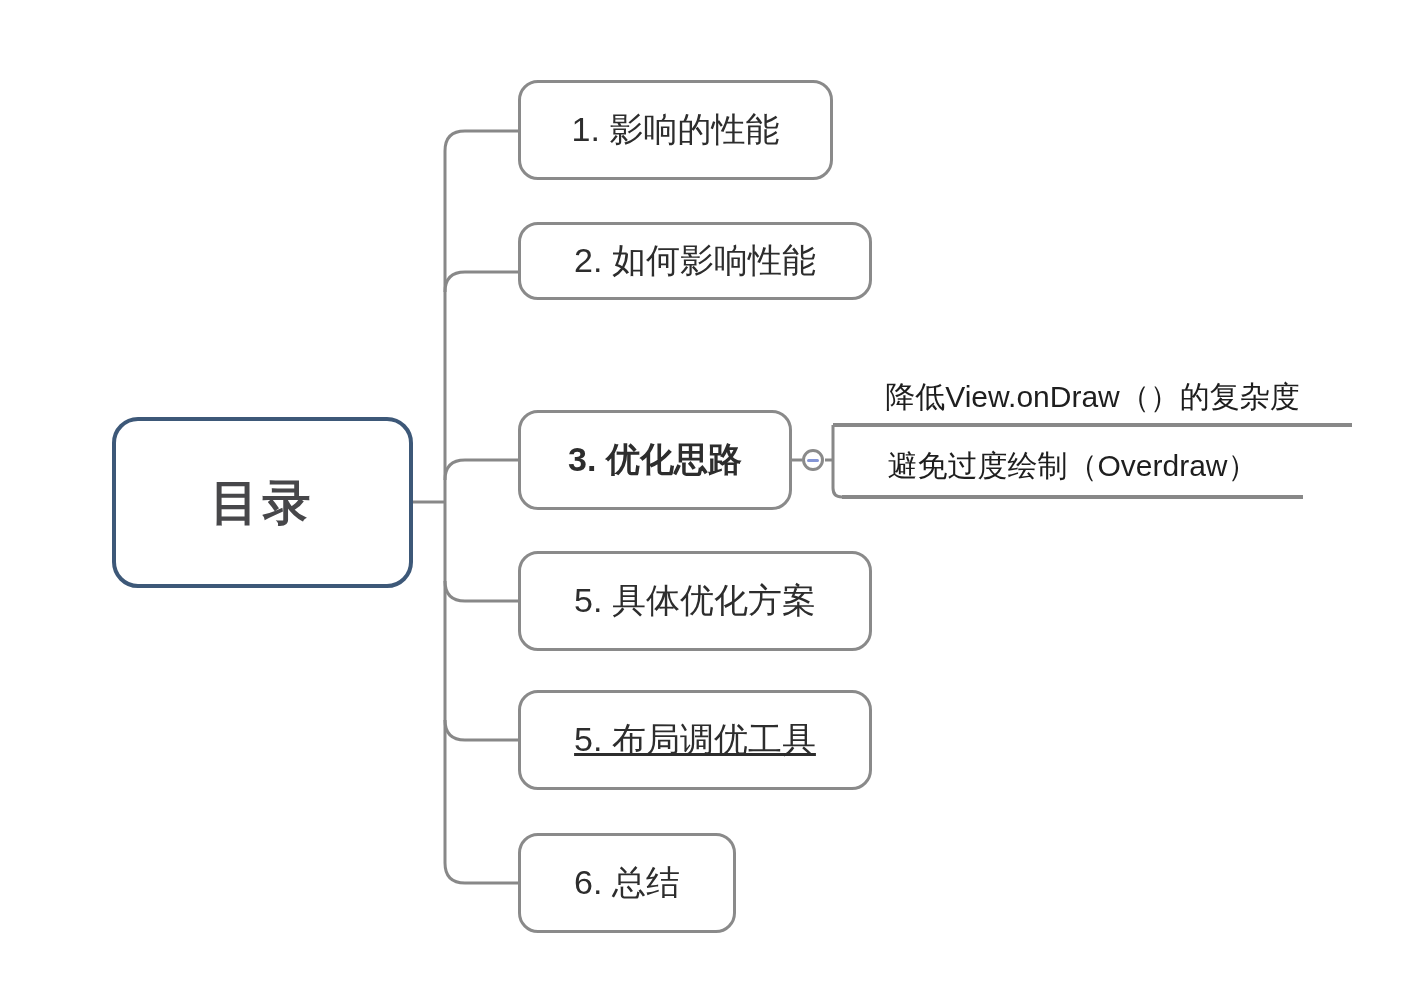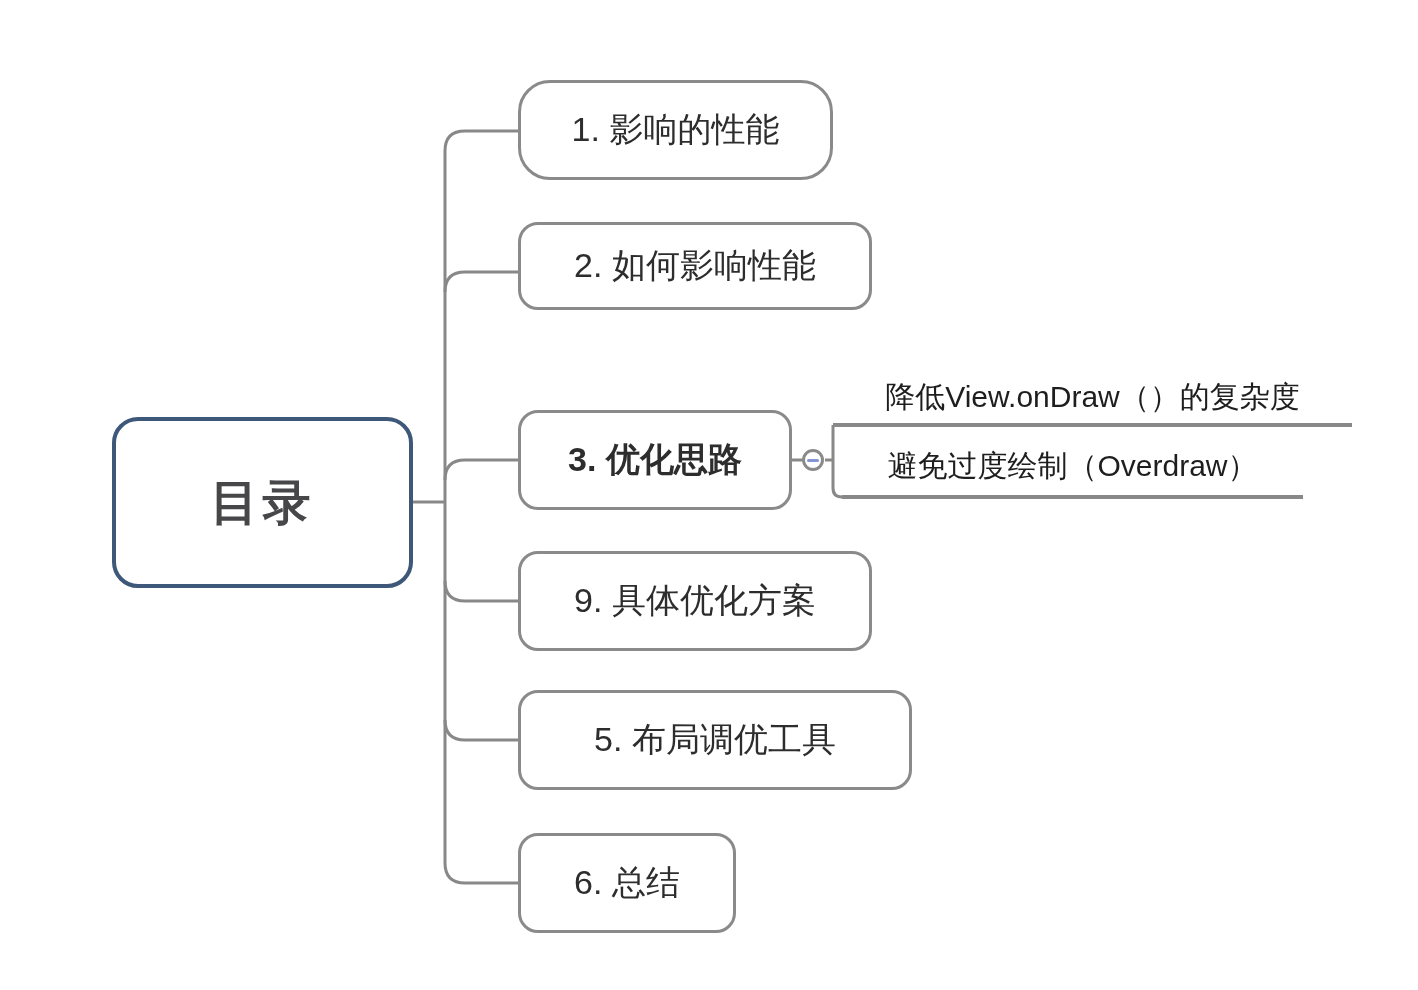--- a/index.html
+++ b/index.html
@@ -53,25 +53,25 @@
     color: var(--root-text);
     text-align: center;
   }
   .topic-node {
     border: 3px solid var(--topic-border);
     border-radius: 20px;
     font-size: 34px;
     color: var(--topic-text);
     white-space: nowrap;
   }
-  .t1 { left: 518px; top:  80px; width: 315px; height: 100px; border-radius: 32px; }
-  .t2 { left: 518px; top: 222px; width: 354px; height: 88px; }
+  .t1 { left: 518px; top:  80px; width: 315px; height: 100px; }
+  .t2 { left: 518px; top: 222px; width: 354px; height: 78px; }
   .t3 { left: 518px; top: 410px; width: 274px; height: 100px; font-weight: bold; }
   .t4 { left: 518px; top: 551px; width: 354px; height: 100px; }
-  .t5 { left: 518px; top: 690px; width: 394px; height: 100px; }
+  .t5 { left: 518px; top: 690px; width: 354px; height: 100px; text-decoration: underline; }
   .t6 { left: 518px; top: 833px; width: 218px; height: 100px; }
   .toggle {
     position: absolute;
     left: 802px; top: 449px;
     width: 22px; height: 22px;
     border: 3px solid var(--topic-border);
     border-radius: 50%;
     background: var(--background);
     display: flex;
     align-items: center;
@@ -121,21 +121,21 @@
   <div class="node topic-node t1">
     <span>1. 影响的性能</span>
   </div>
   <div class="node topic-node t2">
     <span>2. 如何影响性能</span>
   </div>
   <div class="node topic-node t3">
     <span>3. 优化思路</span>
   </div>
   <div class="node topic-node t4">
-    <span>9. 具体优化方案</span>
+    <span>5. 具体优化方案</span>
   </div>
   <div class="node topic-node t5">
     <span>5. 布局调优工具</span>
   </div>
   <div class="node topic-node t6">
     <span>6. 总结</span>
   </div>
 
   <div class="toggle">
     <span class="minus-bar"></span>

